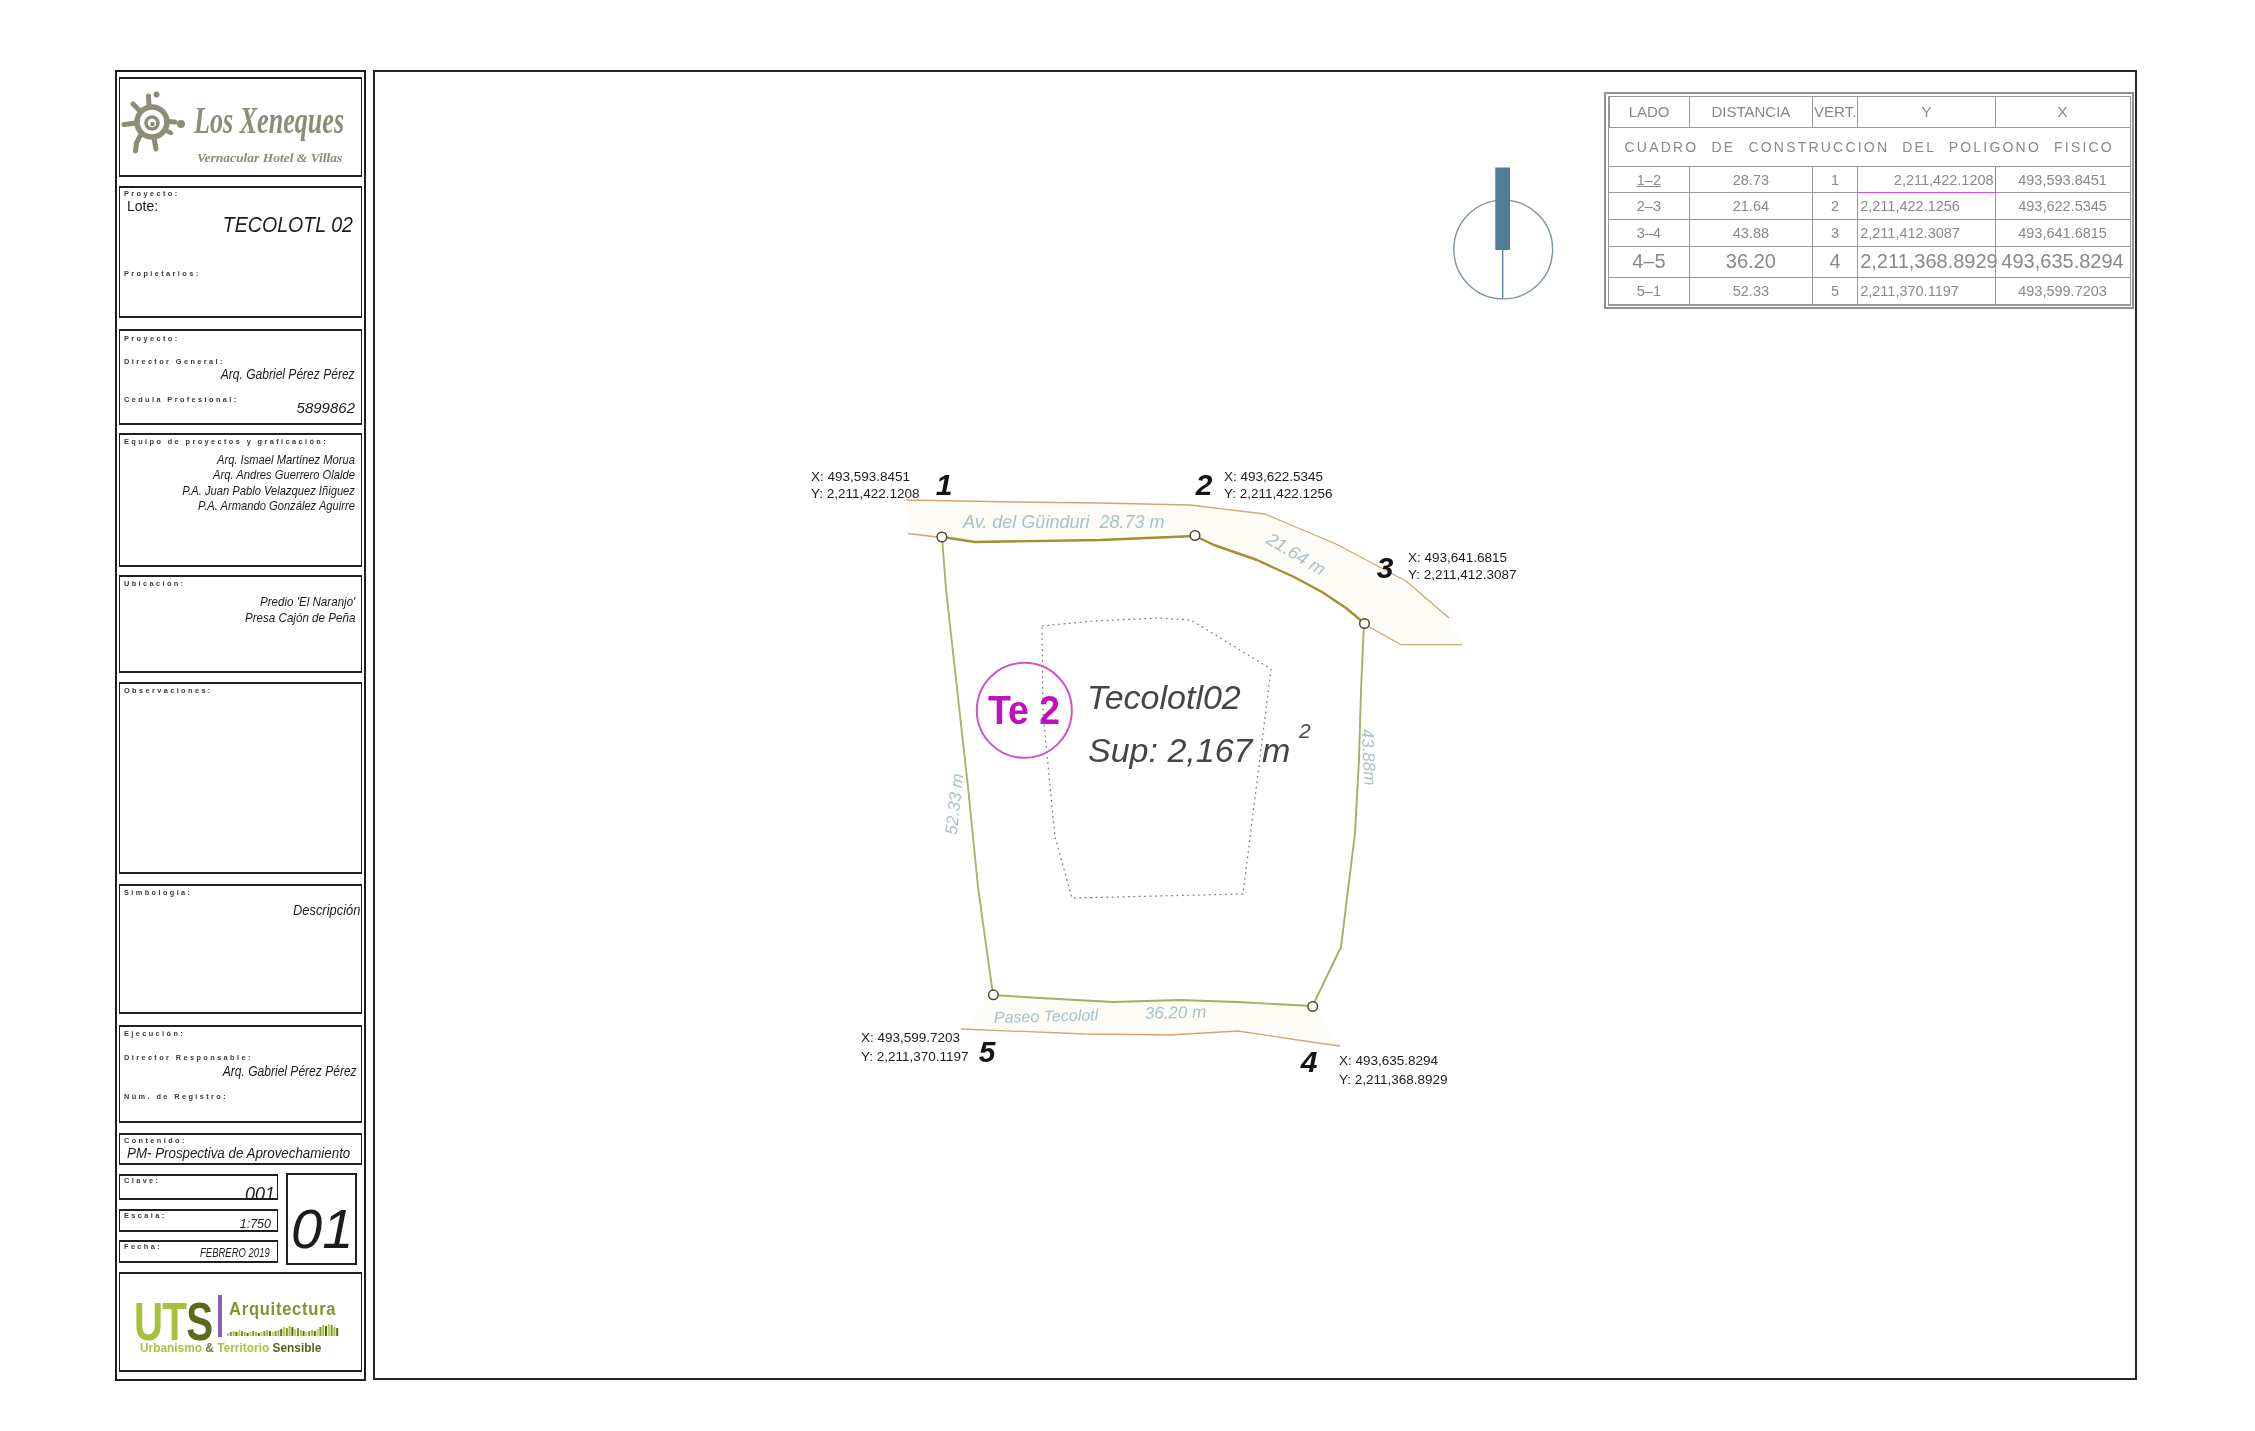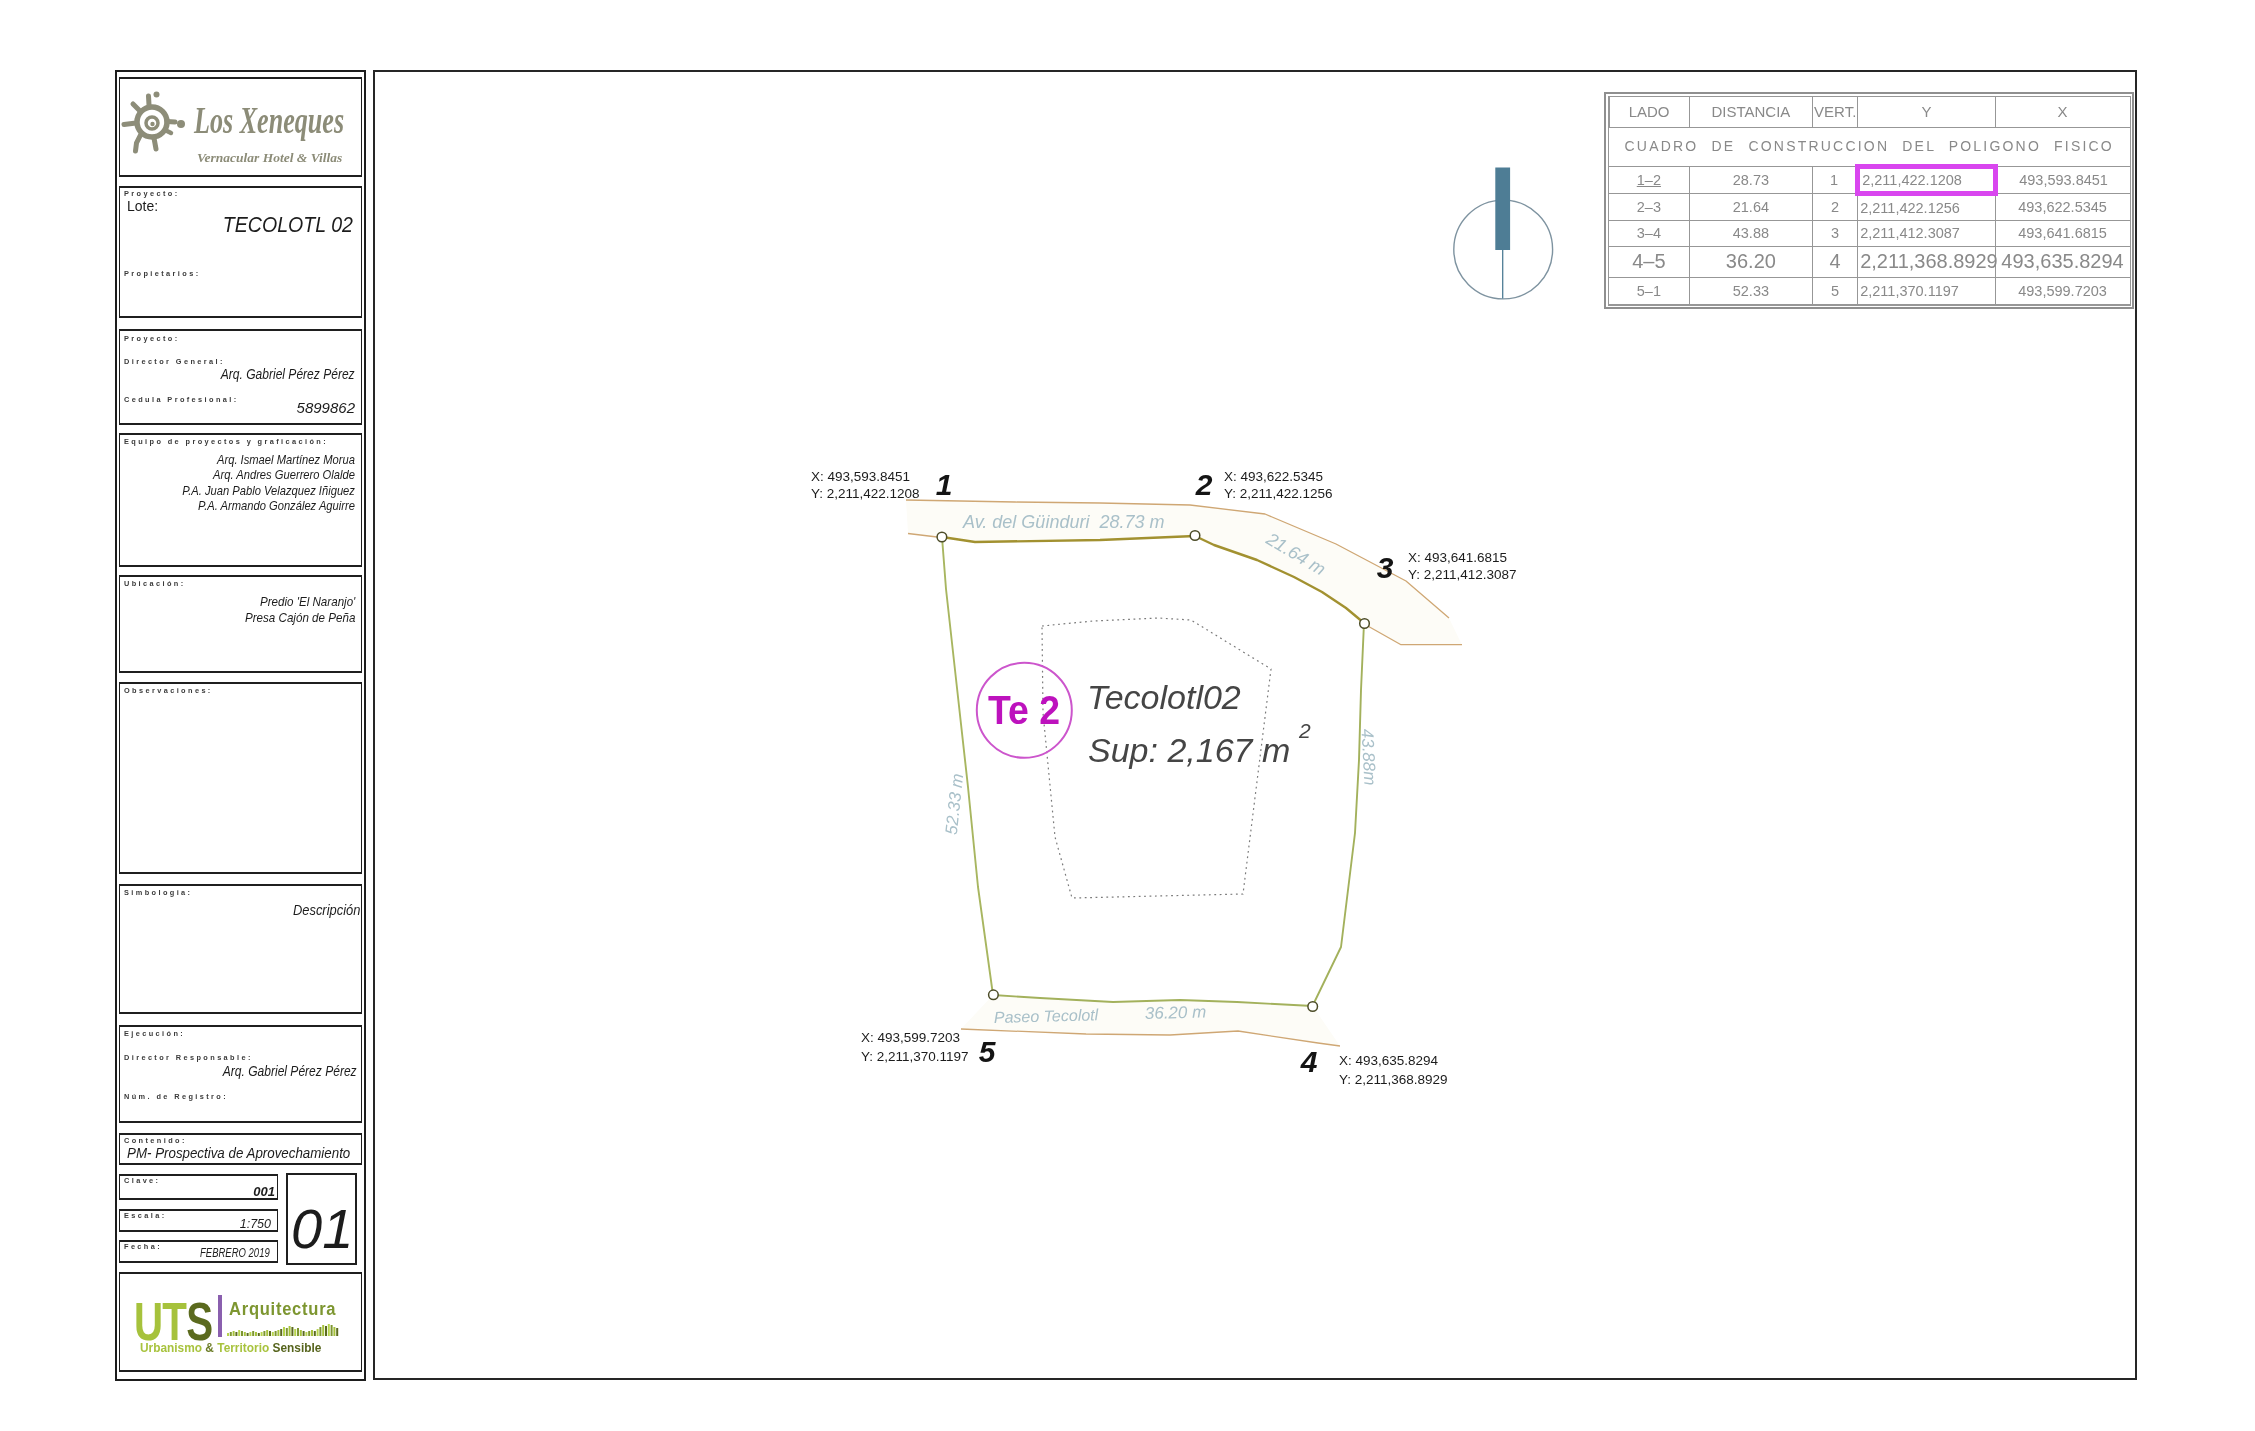--- a/index.html
+++ b/index.html
@@ -100,21 +100,21 @@
 <div class="b" style="left:119px;top:1133px;width:243px;height:32px;"></div>
 
 <div class="t" style="left:124px;top:1136px;">Contenido:</div>
 
 <div class="v sxl" style="left:127px;top:1144px;font-size:15.5px;">PM- Prospectiva de Aprovechamiento</div>
 
 <div class="b" style="left:119px;top:1174px;width:159px;height:26px;"></div>
 
 <div class="t" style="left:124px;top:1176px;">Clave:</div>
 
-<div class="v vr" style="right:1980px;top:1184px;font-size:13px;font-weight:bold;">001</div>
+<div class="v vr" style="right:1980px;top:1184px;font-size:18px;">001</div>
 
 <div class="b" style="left:119px;top:1209px;width:159px;height:23px;"></div>
 
 <div class="t" style="left:124px;top:1211px;">Escala:</div>
 
 <div class="v vr" style="right:1984px;top:1217px;font-size:12.5px;">1:750</div>
 
 <div class="b" style="left:119px;top:1240px;width:159px;height:23px;"></div>
 
 <div class="t" style="left:124px;top:1242px;">Fecha:</div>
@@ -199,21 +199,21 @@
       </tr>
 
       <tr style="height:32px;">
             <td colspan="5" style="border-bottom:1px solid #979797;text-align:center;font-size:14px;letter-spacing:2.2px;word-spacing:7px;white-space:nowrap;">CUADRO DE CONSTRUCCION DEL POLIGONO FISICO</td>
           </tr>
 
       <tr style="height:22px;font-size:14.5px;text-align:center;">
         <td style="border:1px solid #979797;border-left:none;text-decoration:underline;">1–2</td>
         <td style="border:1px solid #979797;">28.73</td>
         <td style="border:1px solid #979797;">1</td>
-        <td style="border:5px solid #d946ef;text-align:left;padding-left:2px;">2,211,422.1208</td>
+        <td style="border:1px solid #d946ef;text-align:right;padding-left:2px;">2,211,422.1208</td>
         <td style="border:1px solid #979797;border-right:none;">493,593.8451</td>
       </tr>
 
       <tr style="height:22px;font-size:14.5px;text-align:center;">
         <td style="border:1px solid #979797;border-left:none;">2–3</td>
         <td style="border:1px solid #979797;">21.64</td>
         <td style="border:1px solid #979797;">2</td>
         <td style="border:1px solid #979797;text-align:left;padding-left:2px;">2,211,422.1256</td>
         <td style="border:1px solid #979797;border-right:none;">493,622.5345</td>
       </tr>

